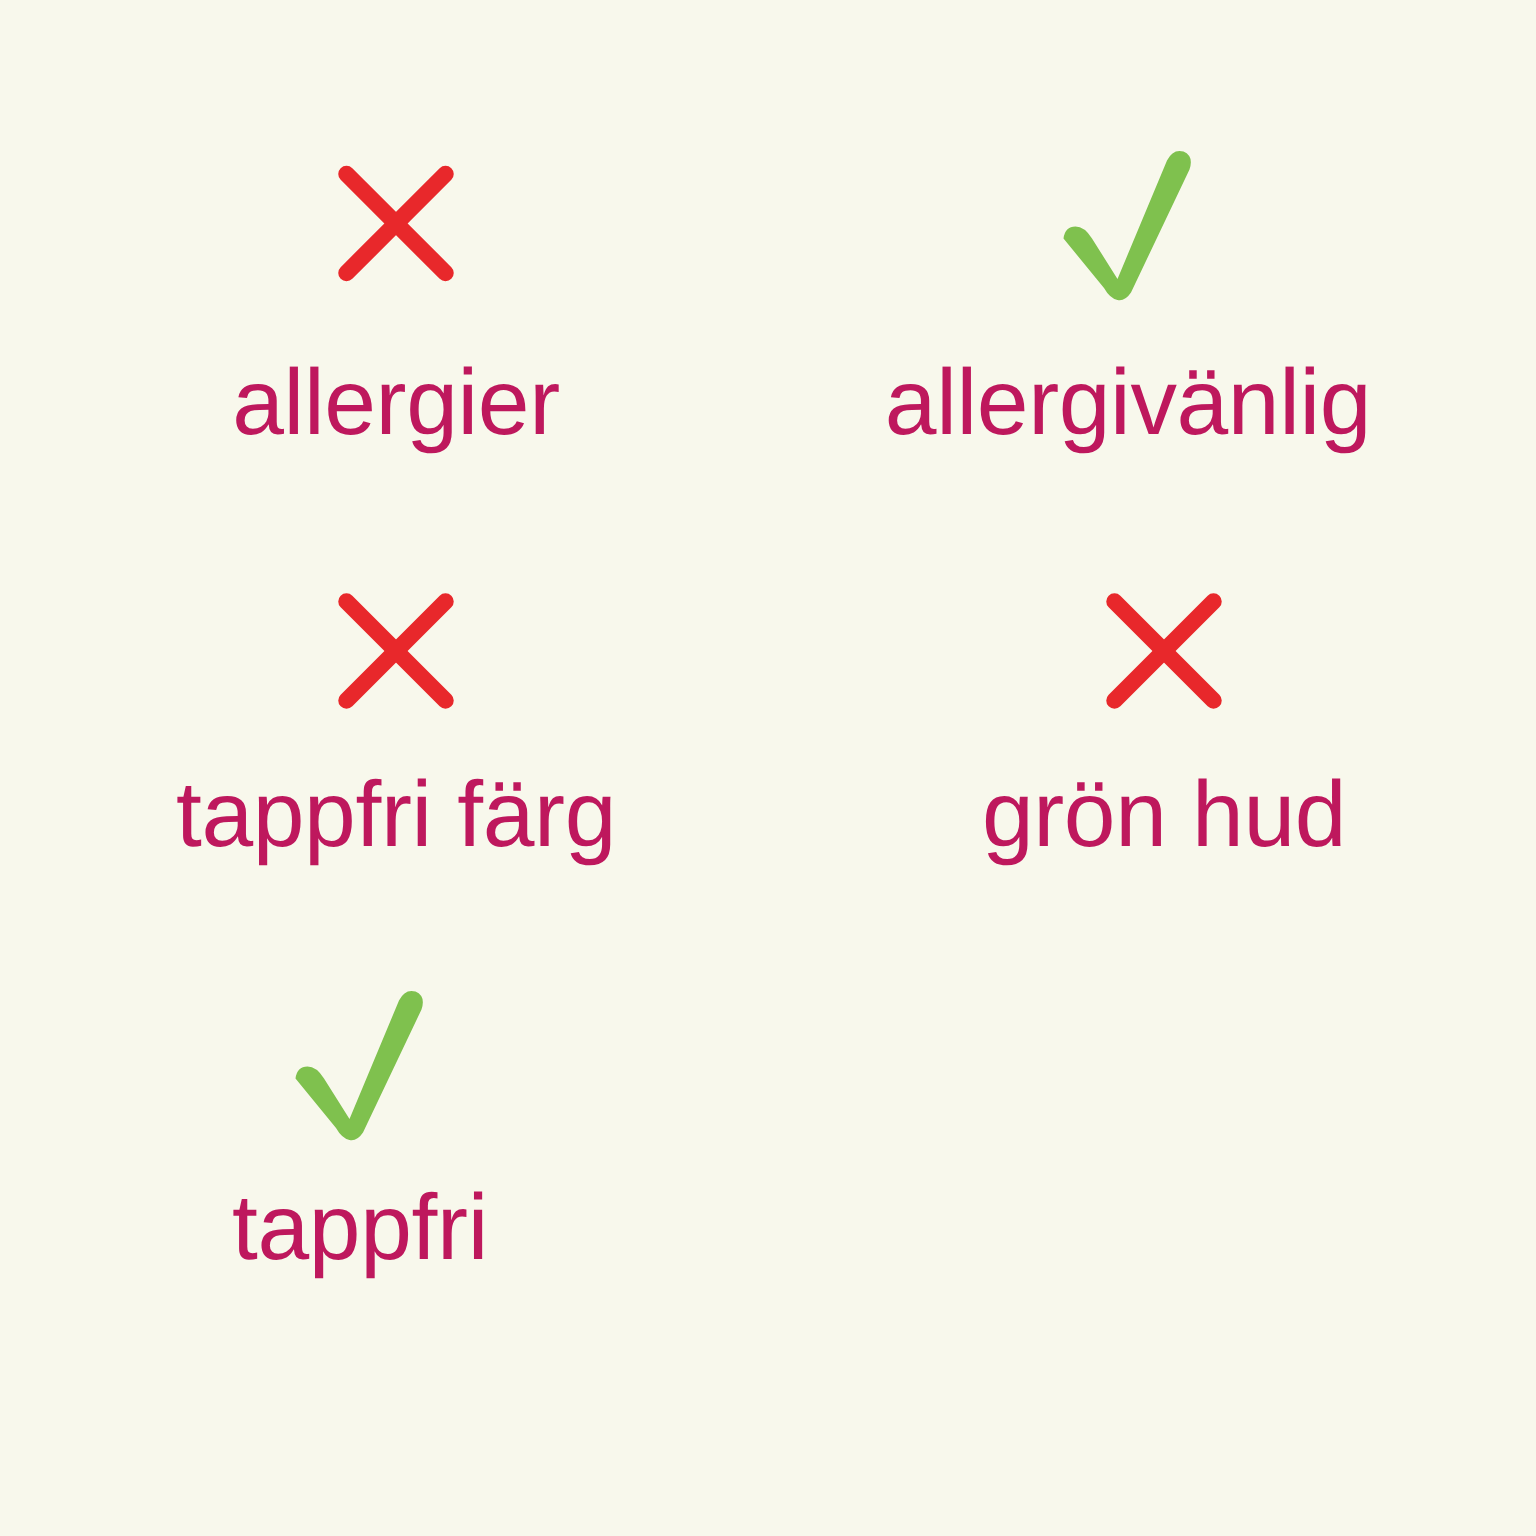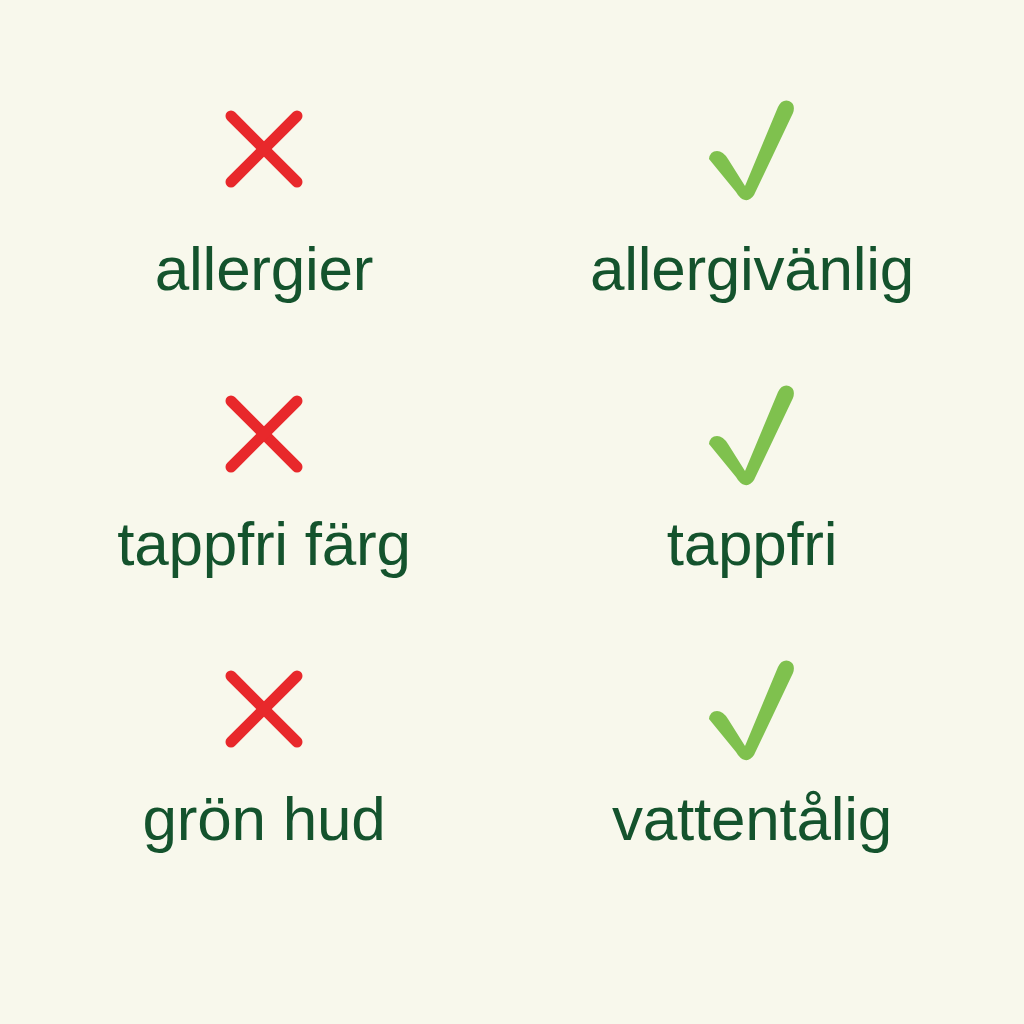--- a/index.html
+++ b/index.html
@@ -57,21 +57,21 @@
     justify-content: center;
   }
 
   .icon-wrap svg { display: block; overflow: visible; }
 
   .cmp-label {
     margin-top: 10px;
     font-size: 62px;
     font-weight: 400;
     line-height: 1;
-    color: #14532d;
+    color: #be185d;
     letter-spacing: -0.004em;
     white-space: nowrap;
   }
 
   
   .row-1 .cmp-label { margin-top: 34px; }
   .row-2 .cmp-label { margin-top: 24px; }
   .row-3 .cmp-label { margin-top: 24px; }
 
   .row-1 .icon-wrap { margin-bottom: 0; }
@@ -109,44 +109,36 @@
         <svg width="78" height="78" viewBox="0 0 78 78" aria-hidden="true">
           <g stroke="#e8282b" stroke-width="11" stroke-linecap="round">
             <line x1="6" y1="6" x2="72" y2="72"></line>
             <line x1="72" y1="6" x2="6" y2="72"></line>
           </g>
         </svg>
       </span>
       <span class="cmp-label">tappfri färg</span>
     </div>
 
-    <div class="cmp-cell col-pos row-2">
-      <span class="icon-wrap">
-        <svg width="96" height="104" viewBox="0 0 96 104" aria-hidden="true">
-          <path d="M5 62 Q6 54 13 54 Q19 54 24 62 L41 89 L41 89 L74 10 Q78 2 85 4 Q92 7 89 16 L50 98 Q46 104 41 103 Q36 102 32 95 Z" fill="#7fc14e"></path>
-        </svg>
-      </span>
-      <span class="cmp-label">tappfri</span>
-    </div>
-
     <div class="cmp-cell col-neg row-3">
       <span class="icon-wrap">
         <svg width="78" height="78" viewBox="0 0 78 78" aria-hidden="true">
           <g stroke="#e8282b" stroke-width="11" stroke-linecap="round">
             <line x1="6" y1="6" x2="72" y2="72"></line>
             <line x1="72" y1="6" x2="6" y2="72"></line>
           </g>
         </svg>
       </span>
       <span class="cmp-label">grön hud</span>
     </div>
 
-    <div class="cmp-cell col-pos row-3">
+    <div class="cmp-cell col-pos row-2">
       <span class="icon-wrap">
         <svg width="96" height="104" viewBox="0 0 96 104" aria-hidden="true">
           <path d="M5 62 Q6 54 13 54 Q19 54 24 62 L41 89 L41 89 L74 10 Q78 2 85 4 Q92 7 89 16 L50 98 Q46 104 41 103 Q36 102 32 95 Z" fill="#7fc14e"></path>
         </svg>
       </span>
-      <span class="cmp-label">vattentålig</span>
+      <span class="cmp-label">tappfri</span>
     </div>
+
 
   </div>
 </div>
 
 </body></html>

